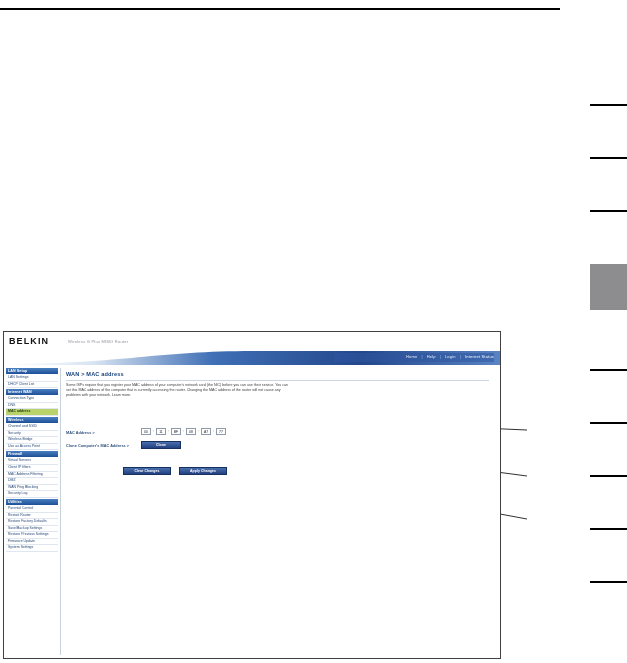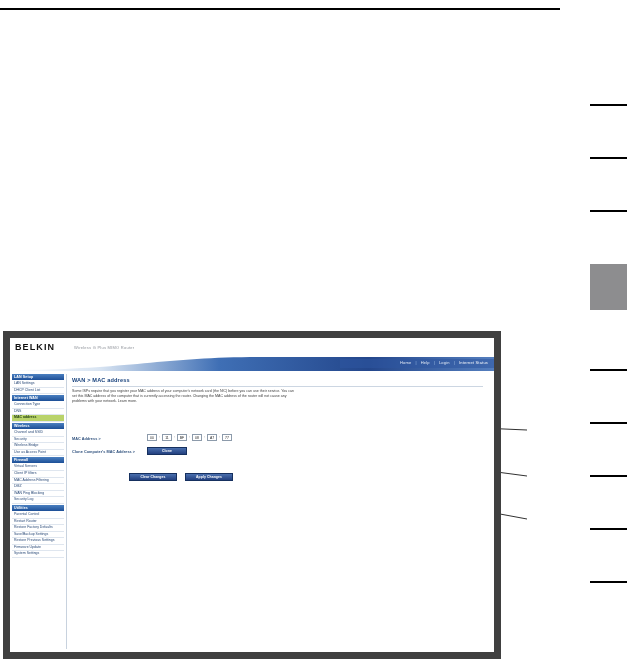--- a/index.html
+++ b/index.html
@@ -53,21 +53,21 @@
   }
 
   
   #shot {
     position: absolute;
     left: 3px;
     top: 331px;
     width: 498px;
     height: 328px;
     background: #ffffff;
-    border: 7px solid #404040;
+    border: 1px solid #404040;
     box-sizing: border-box;
     overflow: hidden;
   }
 
   
   #masthead {
     position: absolute;
     left: 0; top: 0;
     width: 100%;
     height: 21px;

